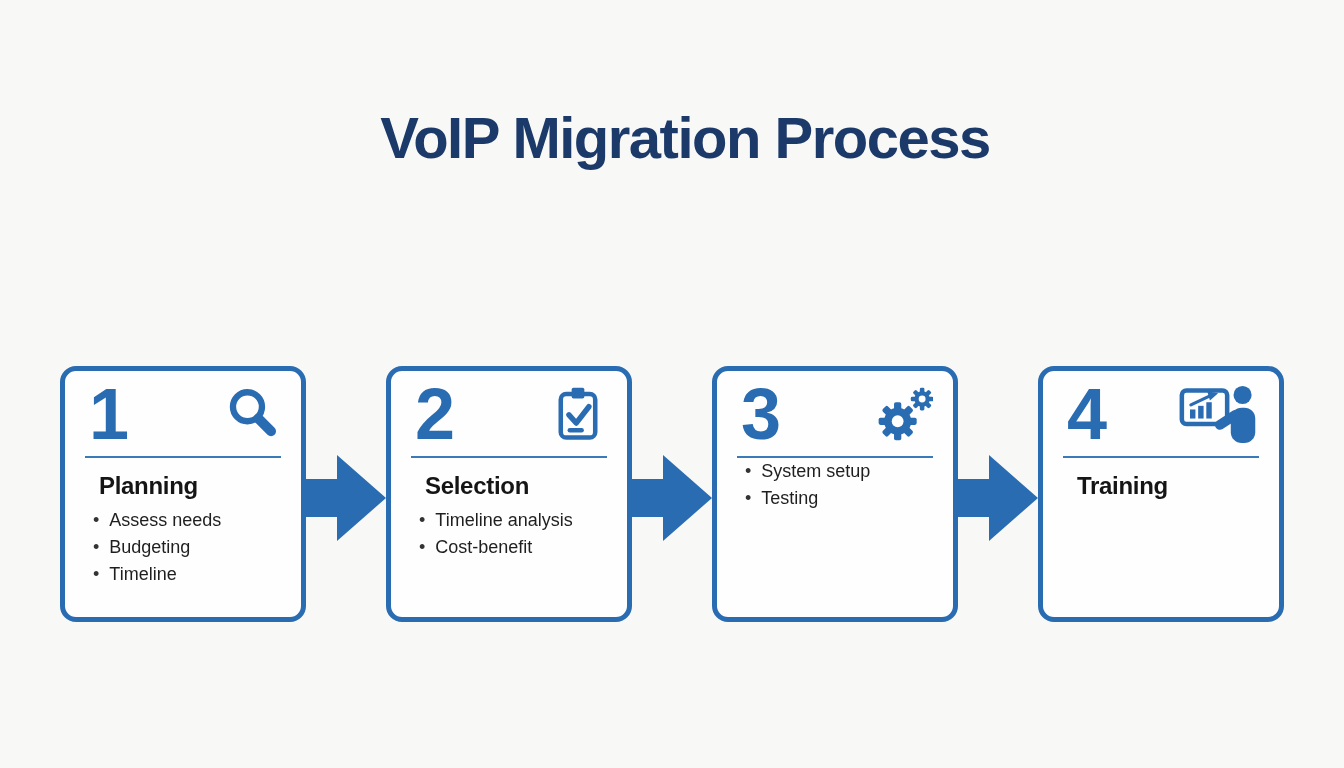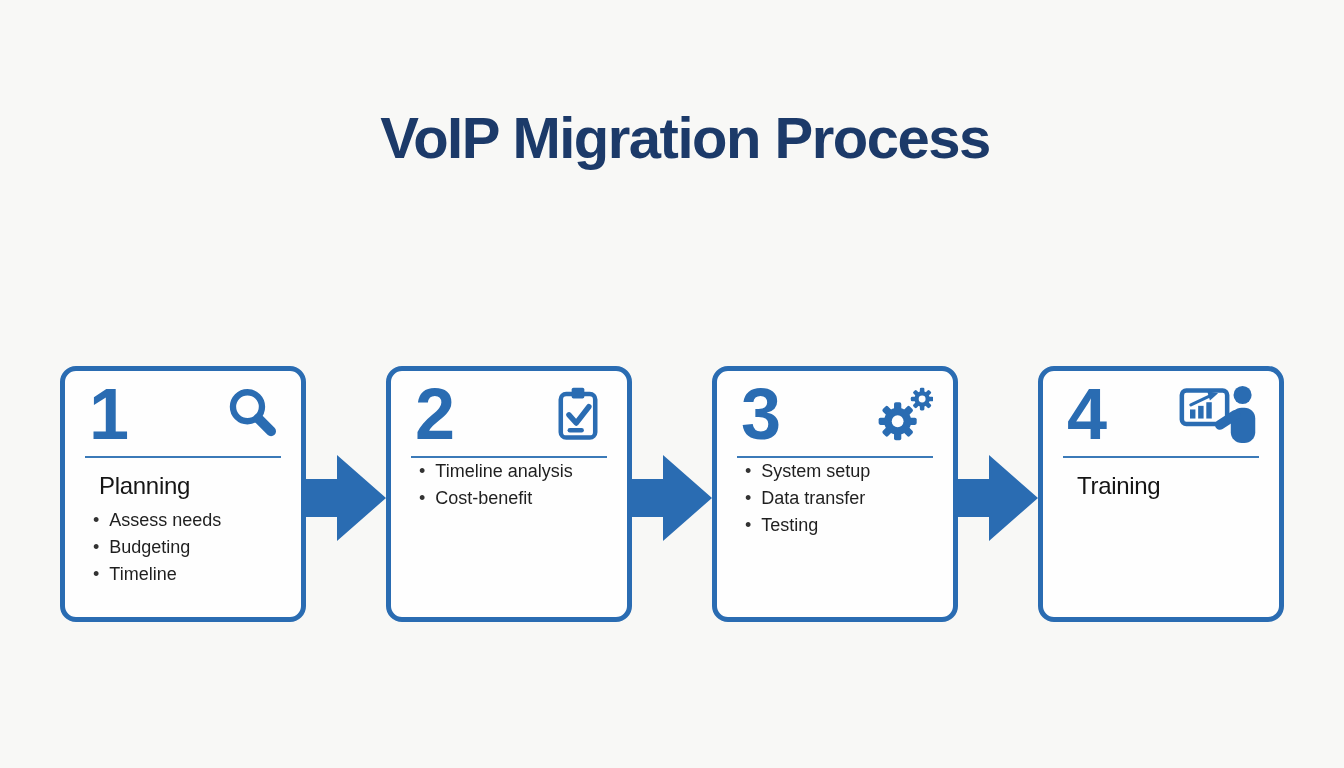--- a/index.html
+++ b/index.html
@@ -54,21 +54,21 @@
   .step-icon { width: 58px; height: 58px; margin-top: 4px; flex: 0 0 auto; }
   .step-icon.wide { width: 80px; }
   .step-icon svg { width: 100%; height: 100%; display: block; }
   .divider {
     border-top: 2px solid #3b7ab8;
     margin: 0 20px;
   }
   .card-title {
     margin: 14px 6px 7px 34px;
     font-size: 24px;
-    font-weight: normal;
+    font-weight: bold;
     letter-spacing: -0.3px;
     color: #151515;
     white-space: nowrap;
   }
   ul.step-items {
     list-style: none;
     margin: 0;
     padding-left: 28px;
     font-size: 18px;
     color: #1f1f1f;
@@ -132,20 +132,21 @@
         <div class="step-icon">
           <svg viewBox="0 0 64 64">
             <rect class="blue-stroke" x="13" y="10" width="38" height="48" rx="6" stroke-width="5"></rect>
             <rect class="blue-fill" x="25" y="3" width="14" height="12" rx="2"></rect>
             <polyline class="blue-stroke" points="22,33 30,42 44,24" stroke-width="6" stroke-linecap="round" stroke-linejoin="round"></polyline>
             <line class="blue-stroke" x1="23" y1="50" x2="36" y2="50" stroke-width="5" stroke-linecap="round"></line>
           </svg>
         </div>
       </div>
       <div class="divider"></div>
+      <div class="card-title">Selection</div>
       <ul class="step-items">
         <li>Timeline analysis</li>
         <li>Cost-benefit</li>
       </ul>
     </div>
 
     <div class="flow-arrow">
       <svg viewBox="0 0 80 96">
           <polygon class="blue-fill" points="0,29 31,29 31,5 80,48 31,91 31,67 0,67"></polygon>
         </svg>
@@ -173,21 +174,20 @@
               <rect class="blue-fill" x="49.5" y="3" width="5" height="25" rx="1.5" transform="rotate(135 52 15.5)"></rect>
               <circle class="blue-fill" cx="52" cy="15.5" r="8.5"></circle>
               <circle cx="52" cy="15.5" r="3.8" fill="#fefefe"></circle>
             </g>
           </svg>
         </div>
       </div>
       <div class="divider"></div>
       <ul class="step-items">
         <li>System setup</li>
-        <li>Data transfer</li>
         <li>Testing</li>
       </ul>
     </div>
 
     <div class="flow-arrow">
       <svg viewBox="0 0 80 96">
           <polygon class="blue-fill" points="0,29 31,29 31,5 80,48 31,91 31,67 0,67"></polygon>
         </svg>
     </div>
 

